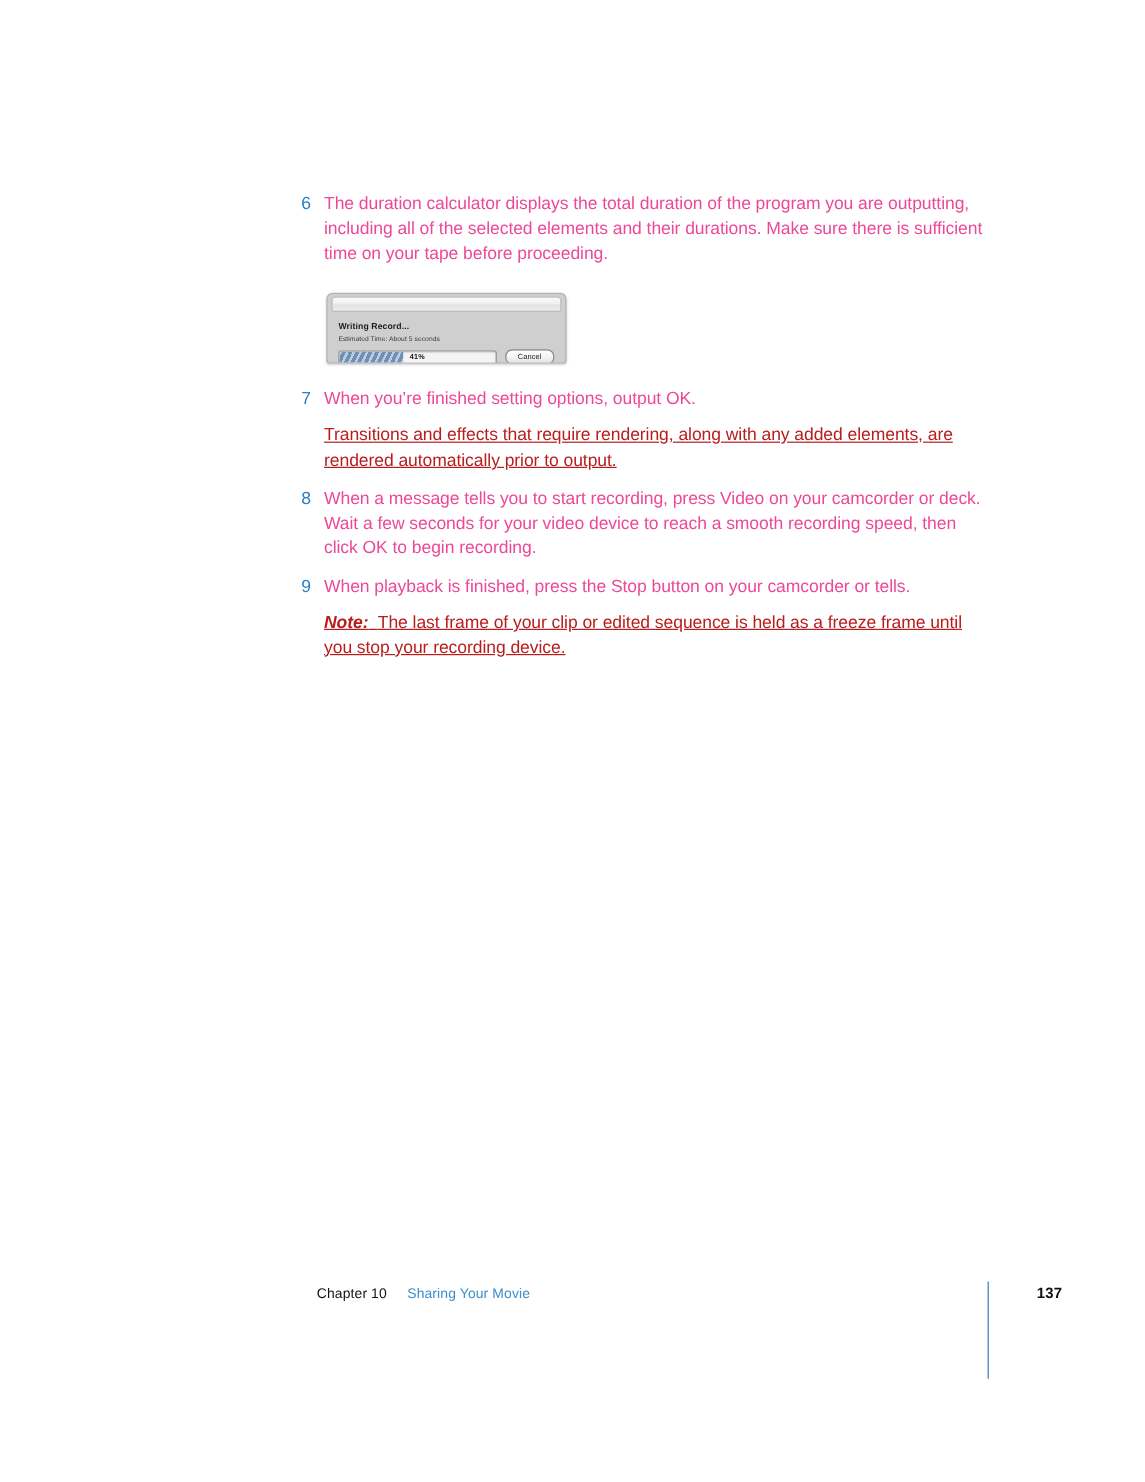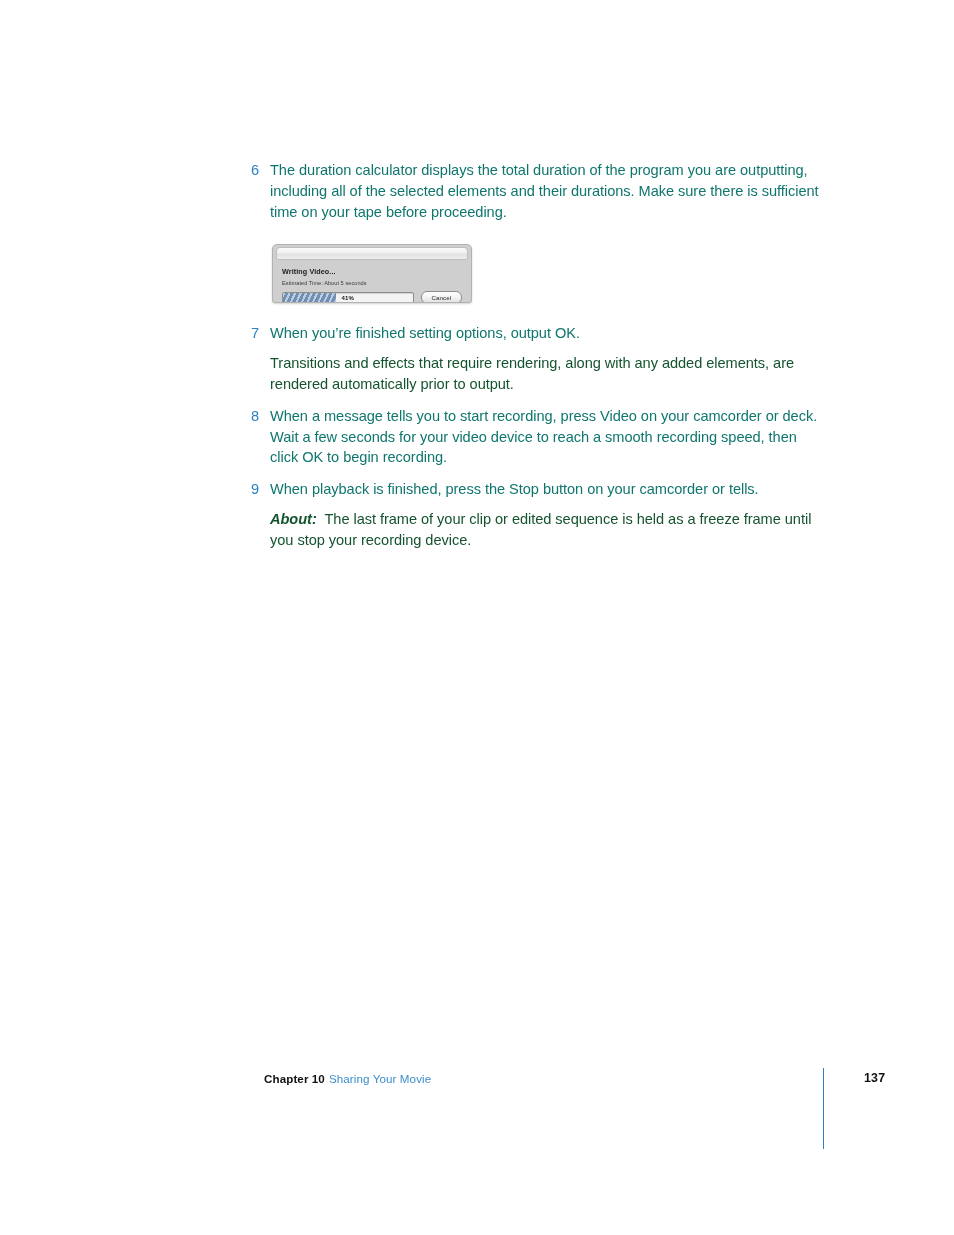--- a/index.html
+++ b/index.html
@@ -43,31 +43,32 @@
     left: 0;
     top: 0;
     color: #2b7fc4;
     font-size: 14.6px;
     line-height: 20.8px;
     font-weight: 400;
   }
   .step-body {
     font-size: 14.6px;
     line-height: 20.8px;
-    color: #0f766e;
+    color: #ec4899;
     letter-spacing: -0.05px;
   }
 
   
   .para {
     margin-left: 19px;
     font-size: 14.6px;
     line-height: 20.8px;
-    color: #14532d;
+    color: #b91c1c;
     letter-spacing: -0.05px;
+    text-decoration: underline;
   }
 
   .gap-sm { height: 9px; }
   .gap-md { height: 11px; }
 
   .note-label {
     font-weight: bold;
     font-style: italic;
   }
 
@@ -169,27 +170,27 @@
   
   .footer {
     position: absolute;
     left: 264px;
     top: 1071px;
     font-size: 11.6px;
     line-height: 16px;
     white-space: nowrap;
   }
   .footer-chapter {
-    font-weight: bold;
+    font-weight: normal;
     color: #111111;
     letter-spacing: 0.1px;
   }
   .footer-title {
     color: #3b8ecb;
-    margin-left: 4px;
+    margin-left: 17px;
     letter-spacing: 0.1px;
   }
   .page-rule {
     position: absolute;
     left: 823px;
     top: 1068px;
     width: 1px;
     height: 81px;
     background: #2b7fc4;
   }
@@ -212,21 +213,21 @@
 
     <div class="step">
       <span class="step-num">6</span>
       <div class="step-body">The duration calculator displays the total duration of the program you are outputting, including all of the selected elements and their durations. Make sure there is sufficient time on your tape before proceeding.</div>
     </div>
 
     <div class="figure">
       <div class="dialog">
         <div class="dialog-titlebar"></div>
         <div class="dialog-body">
-          <div class="dlg-title">Writing Video...</div>
+          <div class="dlg-title">Writing Record...</div>
           <div class="dlg-sub">Estimated Time: About 5 seconds</div>
           <div class="dlg-row">
             <div class="progress">
               <div class="progress-fill" id="progress-fill" style="width: 41%;"></div>
               <div class="progress-label">41%</div>
             </div>
             <div class="cancel-btn">Cancel</div>
           </div>
         </div>
       </div>
@@ -251,21 +252,21 @@
     <div class="gap-md"></div>
 
     <div class="step">
       <span class="step-num">9</span>
       <div class="step-body">When playback is finished, press the Stop button on your camcorder or tells.</div>
     </div>
 
     <div class="gap-sm"></div>
 
     <div class="para">
-      <span class="note-label">About:</span><span>&nbsp; </span><span>The last frame of your clip or edited sequence is held as a freeze frame until you stop your recording device.</span>
+      <span class="note-label">Note:</span><span>&nbsp; </span><span>The last frame of your clip or edited sequence is held as a freeze frame until you stop your recording device.</span>
     </div>
 
   </div>
 
   <div class="footer">
     <span class="footer-chapter">Chapter 10</span><span class="footer-title">Sharing Your Movie</span>
   </div>
 
   <div class="page-rule"></div>
   <div class="page-number">137</div>

